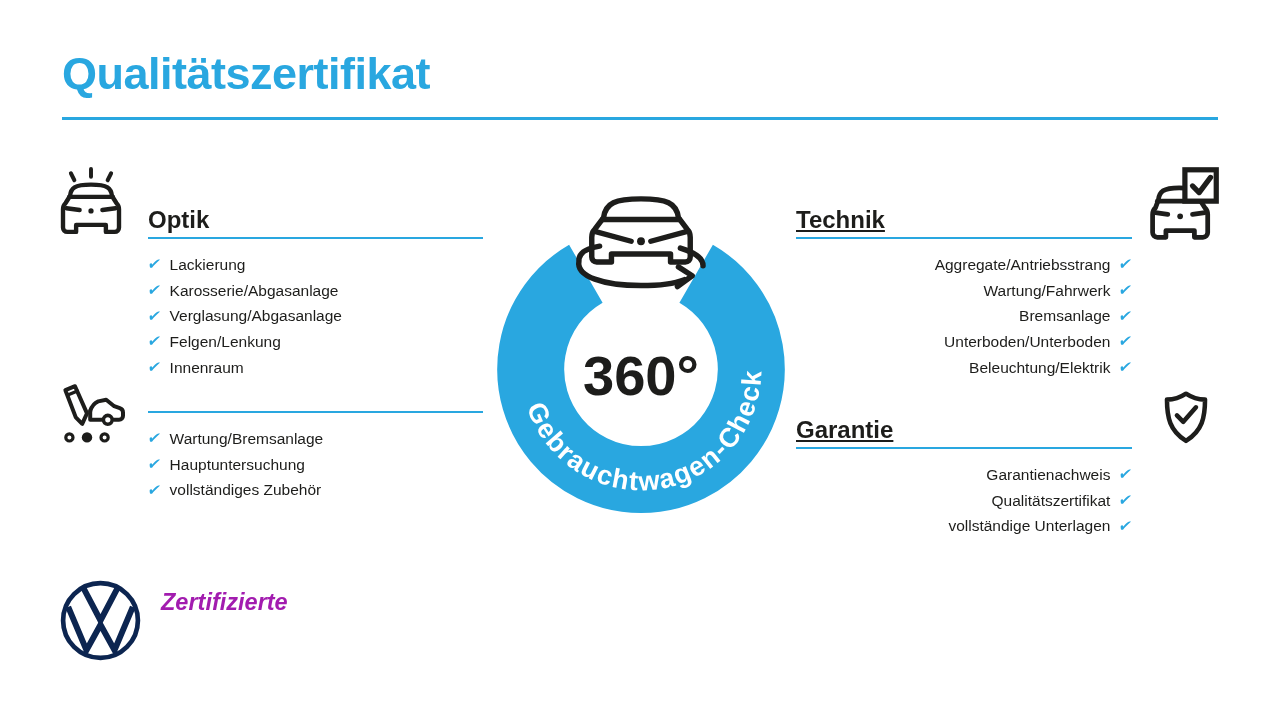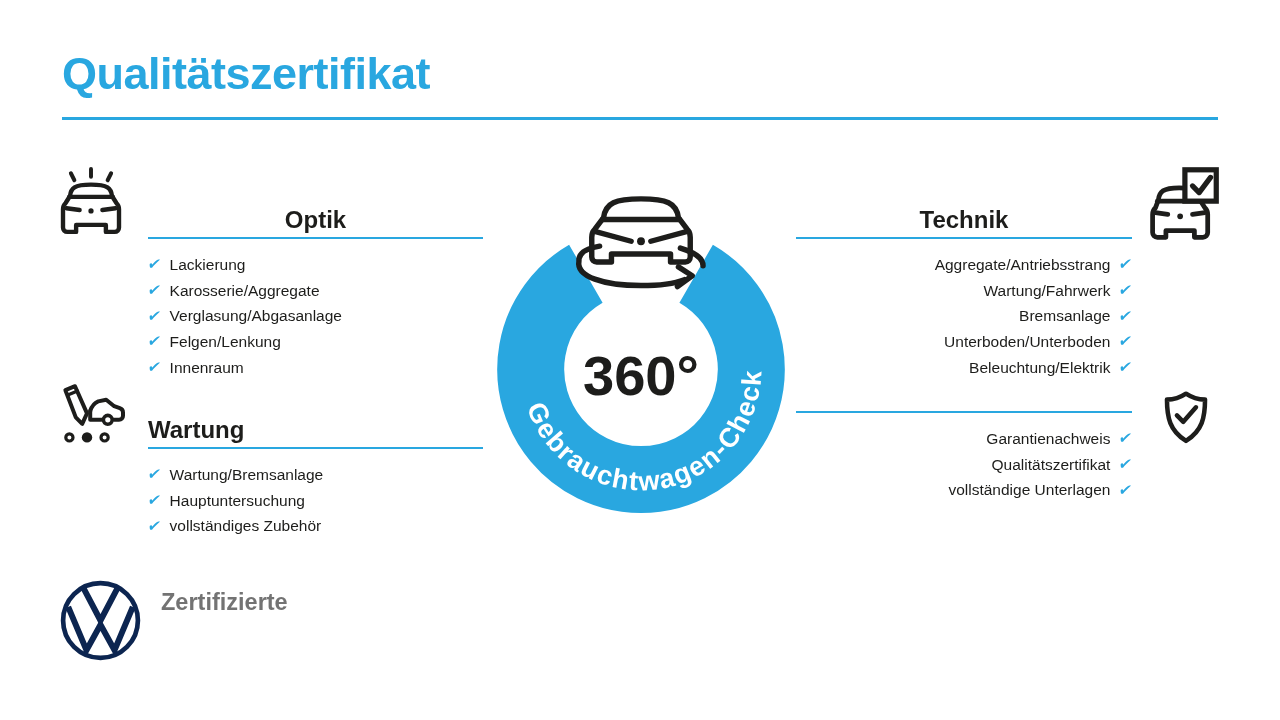--- a/index.html
+++ b/index.html
@@ -16,38 +16,38 @@
   
   .sec{position:absolute;width:335px;}
   .sec h2{margin:0;padding-top:12px;font-size:24px;line-height:24px;font-weight:bold;color:#1d1d1b;}
   .sec .rule{margin-top:5px;height:2px;background:#29a7e0;}
   .sec .rows{margin-top:13px;}
   .row{display:flex;align-items:center;gap:9px;height:25.7px;font-size:15.5px;color:#1d1d1b;}
   .check{
     color:#29a7e0;font-family:"DejaVu Sans",sans-serif;font-size:15px;font-weight:bold;
     transform:skewX(-12deg);line-height:1;
   }
-  .sec.right h2{text-align:center;}
+  .sec.right h2{text-align:left;text-decoration:underline;}
   .sec.right .row{flex-direction:row-reverse;}
-  .sec-optik{left:148px;top:196px;text-align:center;}
+  .sec-optik{left:148px;top:196px;}
   .sec-technik{left:796px;top:196px;width:336px;}
   .sec-wartung{left:148px;top:406px;}
   .sec-garantie{left:796px;top:406px;width:336px;}
   
   .icon{position:absolute;}
   .icon svg{display:block;}
   .ic-optik{left:56px;top:166px;}
   .ic-wartung{left:55px;top:383px;}
   .ic-technik{left:1145px;top:166px;}
   .ic-garantie{left:1157px;top:390px;}
   
   .badge{position:absolute;left:493px;top:192px;width:296px;height:325px;}
   
   .footer{position:absolute;left:58px;top:578px;display:flex;gap:18px;align-items:flex-start;}
-  .footer-text{padding-top:10px;font-size:23.5px;line-height:29px;font-weight:bold;color:#737373;}
+  .footer-text{padding-top:10px;font-size:23.5px;line-height:29px;font-weight:bold;color:#a21caf;font-style:italic;}
 </style>
 </head>
 <body>
 
 <div class="canvas">
 
   <h1 class="page-title">Qualitätszertifikat</h1>
   <div class="title-rule"></div>
 
   <div class="icon ic-optik">
@@ -98,21 +98,21 @@
     <div class="rule"></div>
     <div class="rows">
 
         <div class="row">
           <span class="check">✔</span>
           <span class="row-label">Lackierung</span>
         </div>
 
         <div class="row">
           <span class="check">✔</span>
-          <span class="row-label">Karosserie/Aggregate</span>
+          <span class="row-label">Karosserie/Abgasanlage</span>
         </div>
 
         <div class="row">
           <span class="check">✔</span>
           <span class="row-label">Verglasung/Abgasanlage</span>
         </div>
 
         <div class="row">
           <span class="check">✔</span>
           <span class="row-label">Felgen/Lenkung</span>
@@ -151,21 +151,20 @@
         </div>
 
         <div class="row">
           <span class="check">✔</span>
           <span class="row-label">Beleuchtung/Elektrik</span>
         </div>
       </div>
   </section>
 
   <section class="sec left sec-wartung">
-    <h2>Wartung</h2>
     <div class="rule"></div>
     <div class="rows">
 
         <div class="row">
           <span class="check">✔</span>
           <span class="row-label">Wartung/Bremsanlage</span>
         </div>
 
         <div class="row">
           <span class="check">✔</span>
@@ -173,20 +172,21 @@
         </div>
 
         <div class="row">
           <span class="check">✔</span>
           <span class="row-label">vollständiges Zubehör</span>
         </div>
       </div>
   </section>
 
   <section class="sec right sec-garantie">
+    <h2>Garantie</h2>
     <div class="rule"></div>
     <div class="rows">
 
         <div class="row">
           <span class="check">✔</span>
           <span class="row-label">Garantienachweis</span>
         </div>
 
         <div class="row">
           <span class="check">✔</span>

